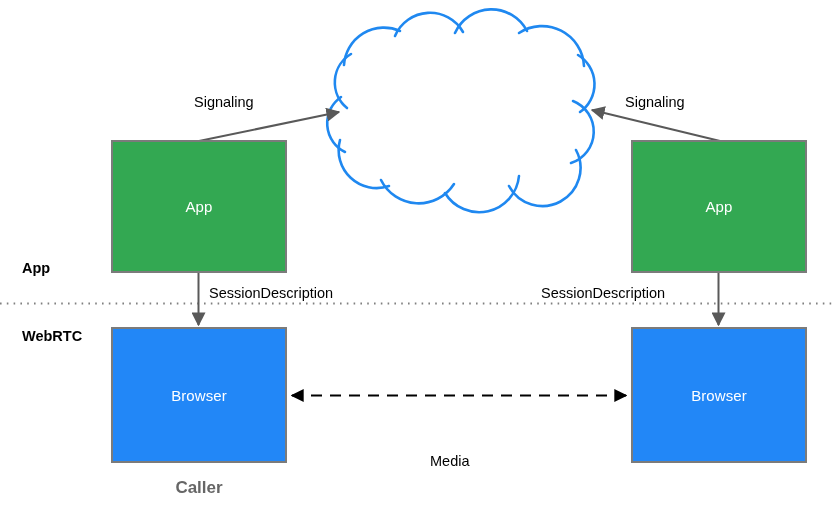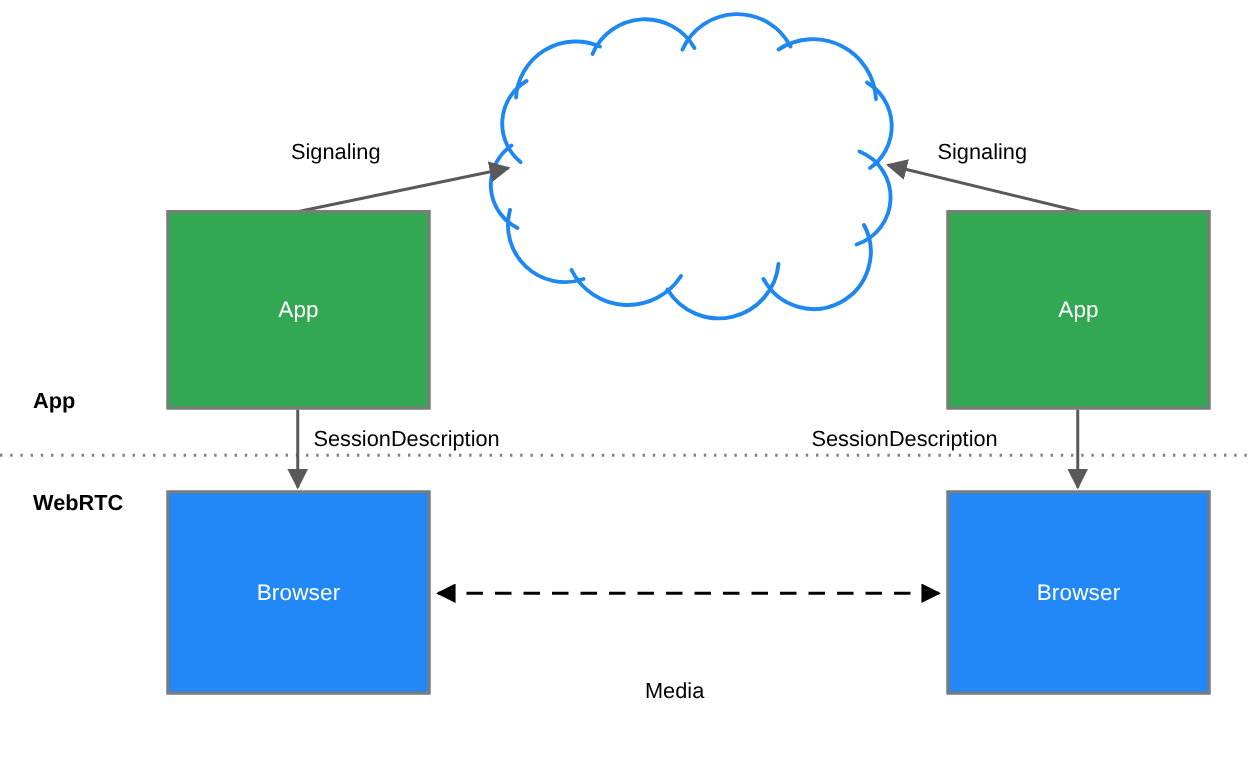--- a/index.html
+++ b/index.html
@@ -145,15 +145,16 @@
   <div class="edge-label lbl-sessdesc-left">SessionDescription</div>
 
   <div class="edge-label lbl-sessdesc-right">SessionDescription</div>
 
   <div class="edge-label lbl-media">Media</div>
 
   <div class="layer-label lbl-layer-app">App</div>
 
   <div class="layer-label lbl-layer-webrtc">WebRTC</div>
 
+  <div class="role-label lbl-role-caller">Caller</div>
 
 
 </div>
 
 </body></html>

